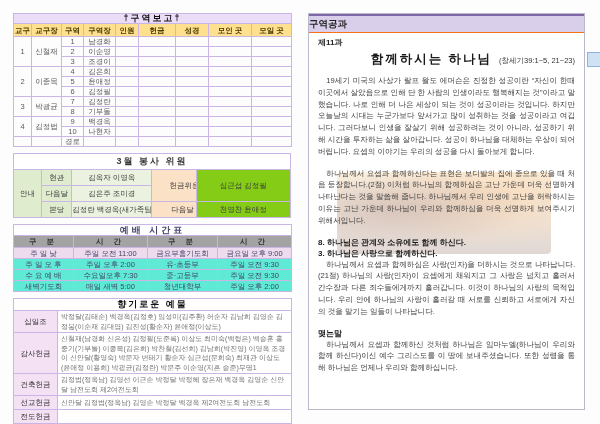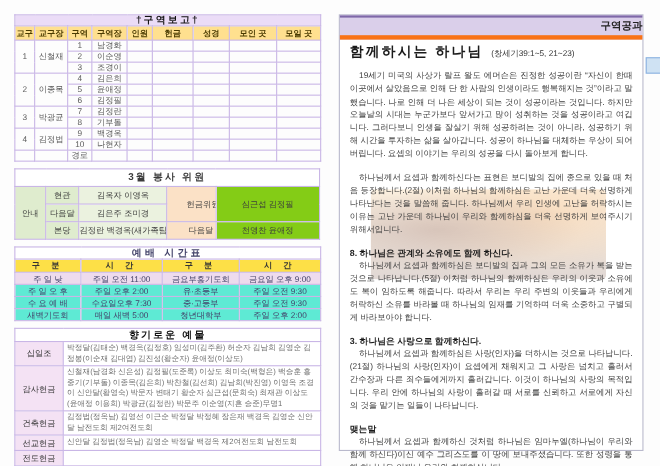--- a/index.html
+++ b/index.html
@@ -20,45 +20,45 @@
   .report .t-head td{background:#ffe08f;color:#4a3a00;font-weight:bold;height:12px;}
   .report td{height:9px;}
   
   .committee td{background:#ebf2df;height:15px;color:#3c3c3c;}
   .committee td.lblg{background:#dfecce;}
   .committee td.org{background:#84cc16;}
   .committee td.lblo{background:#fbe1c6;padding-left:17px;}
   .committee .t-title td{background:#fff;}
   
   .sched td{height:10px;color:#43436a;}
-  .sched .s-head td{background:#fde047;color:#333;font-weight:bold;height:11px;letter-spacing:4px;}
+  .sched .s-head td{background:#a3a3a3;color:#333;font-weight:bold;height:11px;letter-spacing:4px;}
   .sched .s-pink td{background:#eedbed;}
   .sched .s-yel td{background:#5eead4;}
   .sched .t-title td{background:#fff;letter-spacing:3px;}
   
   .offer td{height:11px;}
   .offer td.o-lbl{background:#f4e2f4;color:#333;}
   .offer td.o-val{background:#fff;color:#707070;text-align:left;padding:1px 3px;
                   white-space:normal;font-size:7px;line-height:9.5px;}
   .offer .t-title td{background:#fff;}
   
   .right-page{position:absolute;left:308px;top:13px;width:277px;height:397px;
               border:1px solid #b9b9cc;background:#fff;box-sizing:border-box;}
   .rp-band{height:16px;background:#dacfea;border-top:2px solid #7e68a8;
-           text-align:right;font-weight:bold;font-size:9.5px;line-height:16px;color:#222;
-           border-bottom:4px solid #f97316;}
+           text-align:left;font-weight:bold;font-size:9.5px;line-height:16px;color:#222;
+           border-bottom:1px solid #f97316;}
   .rp-photo{position:absolute;left:28px;top:158px;width:214px;height:82px;z-index:0;
             border-radius:4px;opacity:.33;
             background:
               radial-gradient(ellipse at 28% 45%, rgba(110,50,25,.75), transparent 60%),
               radial-gradient(ellipse at 72% 28%, rgba(235,140,40,.8), transparent 62%),
               linear-gradient(to bottom, rgba(245,175,70,.5), rgba(90,40,20,.55));}
   .rp-content{position:relative;z-index:1;padding:2px 9px 0 9px;}
   .rp-no{font-size:8px;font-weight:bold;color:#222;margin:2px 0 1px 0;}
-  .rp-titlerow{text-align:left;margin:0 0 7px 0;}
+  .rp-titlerow{text-align:right;margin:0 0 7px 0;}
   .rp-title{font-size:12.5px;font-weight:bold;color:#1a1a1a;letter-spacing:2px;}
   .rp-scripture{font-size:7.5px;color:#333;margin-left:7px;}
   .rp-p{font-size:7.6px;line-height:11.8px;color:#3c3c3c;text-align:justify;
         margin:0 0 10px 0;text-indent:1.1em;}
   .rp-h{font-size:8px;line-height:11px;color:#1a1a1a;margin:0;font-weight:bold;}
   
   .edge-tab{position:absolute;left:587px;top:52px;width:14px;height:13px;
             background:#cfe2f3;border:1px solid #8db3e2;}
 </style>
 </head>
@@ -313,27 +313,27 @@
   </tbody>
     </table>
 </div>
 
 <div class="right-page">
   <div class="rp-band">
     <span>구역공과</span>
   </div>
   <div class="rp-photo"></div>
   <div class="rp-content">
+    <div class="rp-no">제11과</div>
     <div class="rp-titlerow">
       <span class="rp-title">함께하시는 하나님</span><span class="rp-scripture">(창세기39:1~5, 21~23)</span>
     </div>
     <p class="rp-p">19세기 미국의 사상가 랄프 왈도 에머슨은 진정한 성공이란 “자신이 한때 이곳에서 살았음으로 인해 단 한 사람의 인생이라도 행복해지는 것”이라고 말했습니다. 나로 인해 더 나은 세상이 되는 것이 성공이라는 것입니다. 하지만 오늘날의 시대는 누군가보다 앞서가고 많이 성취하는 것을 성공이라고 여깁니다. 그러다보니 인생을 잘살기 위해 성공하려는 것이 아니라, 성공하기 위해 시간을 투자하는 삶을 살아갑니다. 성공이 하나님을 대체하는 우상이 되어버립니다. 요셉의 이야기는 우리의 성공을 다시 돌아보게 합니다.</p>
     <p class="rp-p">하나님께서 요셉과 함께하신다는 표현은 보디발의 집에 종으로 있을 때 처음 등장합니다.(2절) 이처럼 하나님의 함께하심은 고난 가운데 더욱 선명하게 나타난다는 것을 말씀해 줍니다. 하나님께서 우리 인생에 고난을 허락하시는 이유는 고난 가운데 하나님이 우리와 함께하심을 더욱 선명하게 보여주시기 위해서입니다.</p>
     <h3 class="rp-h">8. 하나님은 관계와 소유에도 함께 하신다.</h3>
-    <p class="rp-p">하나님께서 요셉과 함께하심은 보디발의 집과 그의 모든 소유가 복을 받는 것으로 나타납니다.(5절) 이처럼 하나님의 함께하심은 우리의 이웃과 소유에도 복이 임하도록 해줍니다. 따라서 우리는 우리 주변의 이웃들과 우리에게 허락하신 소유를 바라볼 때 하나님의 임재를 기억하며 더욱 소중하고 구별되게 바라보아야 합니다.</p>
     <h3 class="rp-h">3. 하나님은 사랑으로 함께하신다.</h3>
     <p class="rp-p">하나님께서 요셉과 함께하심은 사랑(인자)을 더하시는 것으로 나타납니다.(21절) 하나님의 사랑(인자)이 요셉에게 채워지고 그 사랑은 넘치고 흘러서 간수장과 다른 죄수들에게까지 흘러갑니다. 이것이 하나님의 사랑의 목적입니다. 우리 안에 하나님의 사랑이 흘러갈 때 서로를 신뢰하고 서로에게 자신의 것을 맡기는 일들이 나타납니다.</p>
     <h3 class="rp-h">맺는말</h3>
     <p class="rp-p">하나님께서 요셉과 함께하신 것처럼 하나님은 임마누엘(하나님이 우리와 함께 하신다)이신 예수 그리스도를 이 땅에 보내주셨습니다. 또한 성령을 통해 하나님은 언제나 우리와 함께하십니다.</p>
   </div>
 </div>
 
 <div class="edge-tab"></div>
 
 </body></html>

